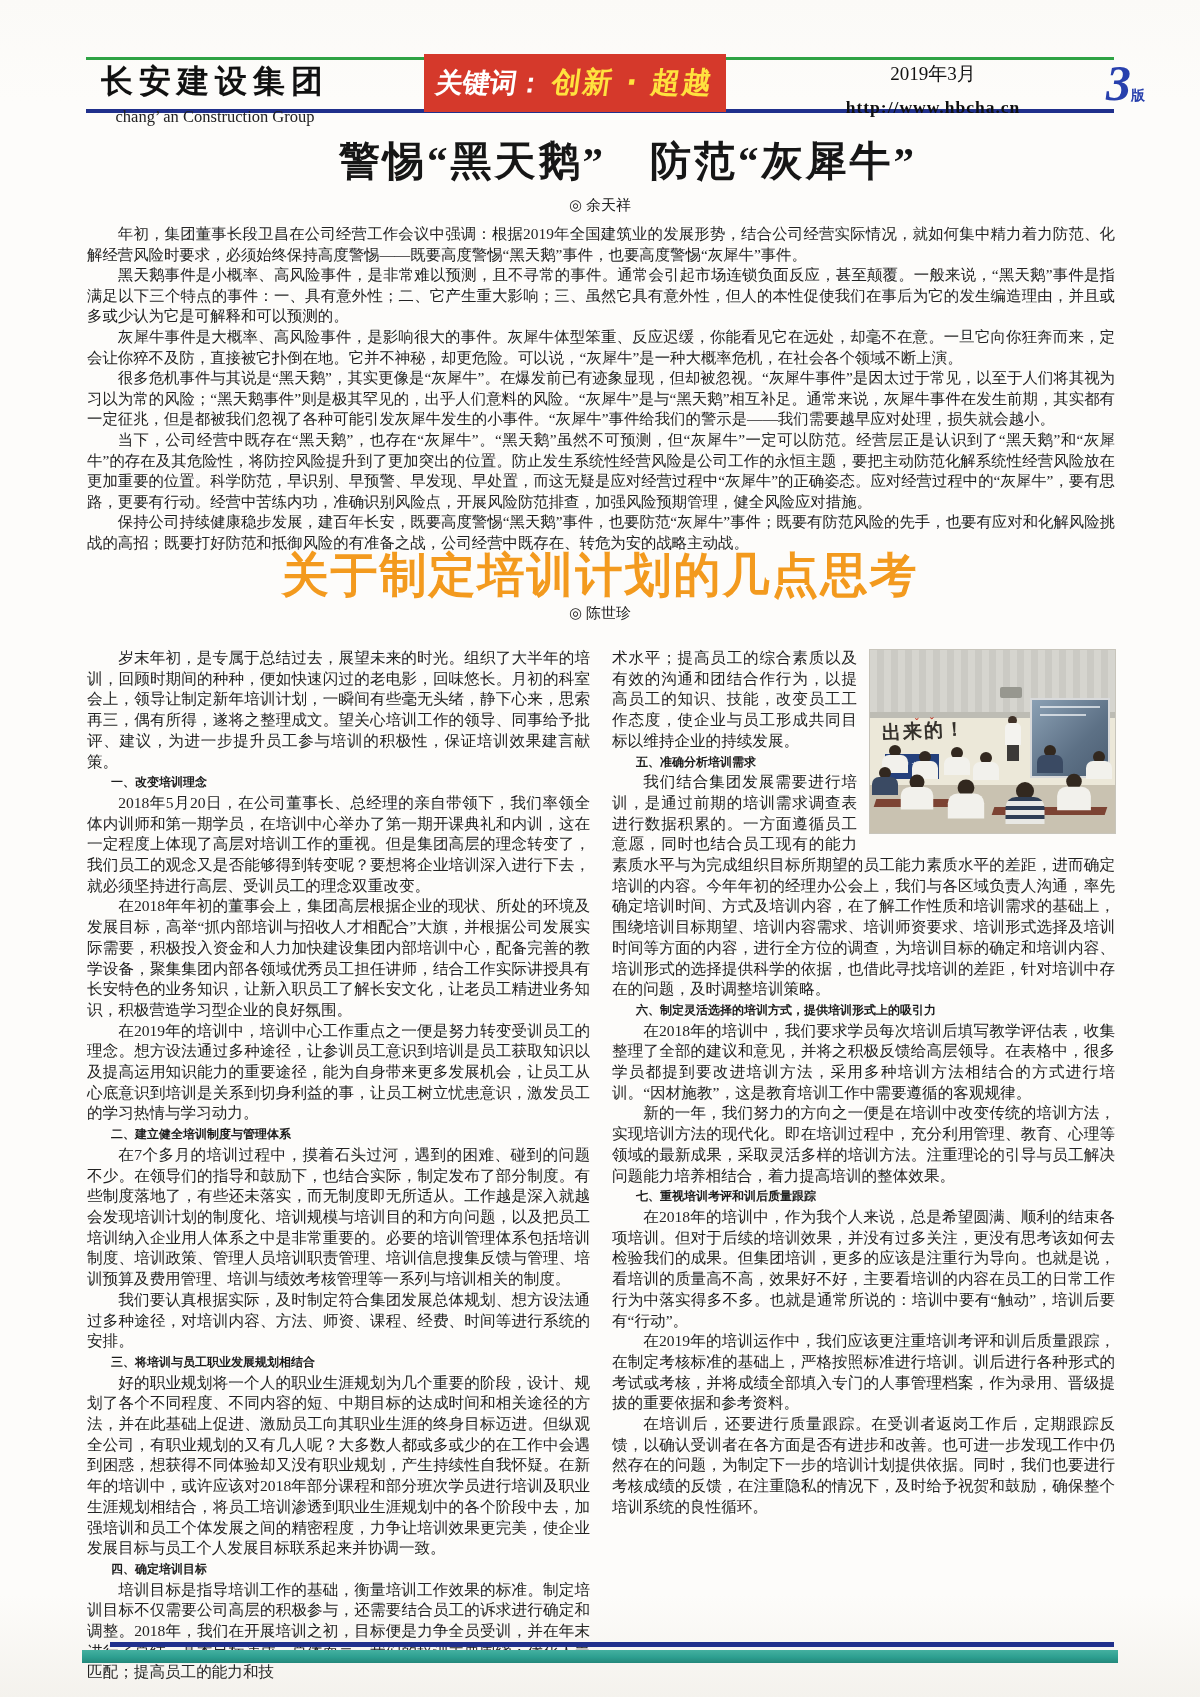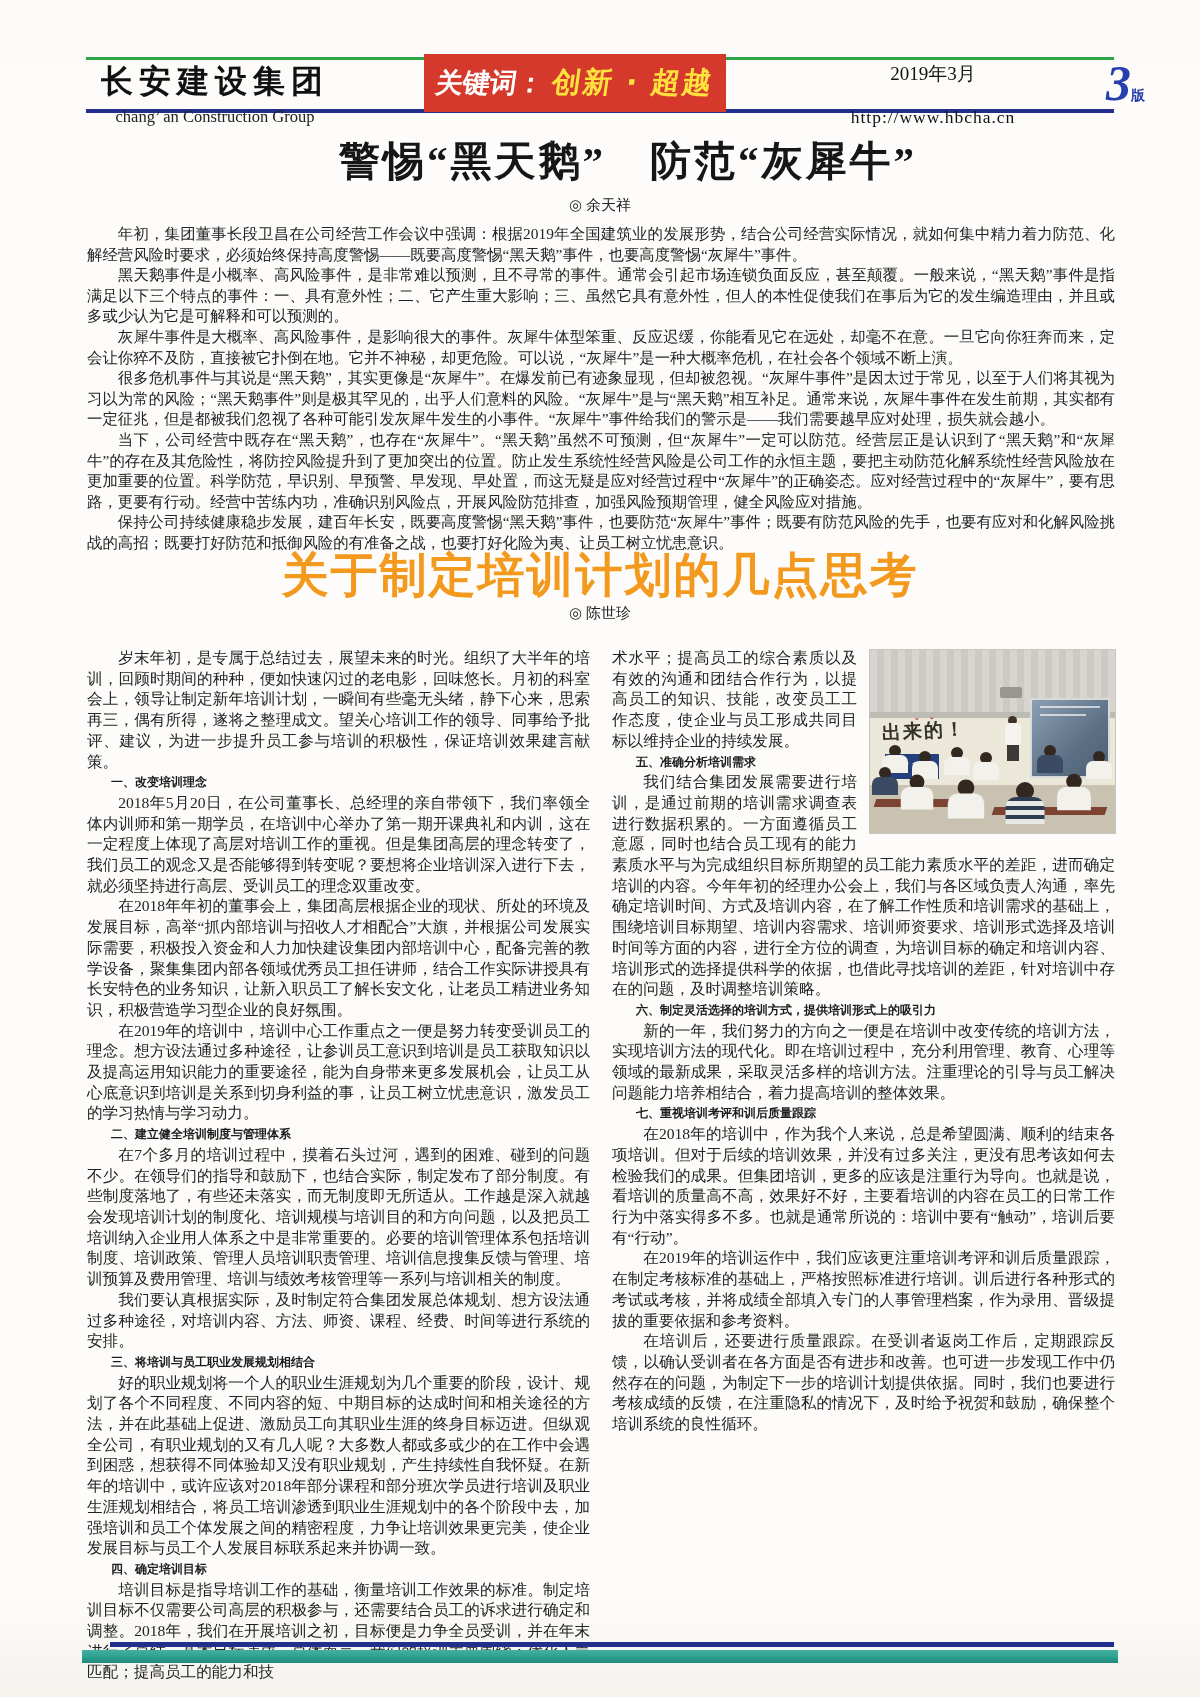--- a/index.html
+++ b/index.html
@@ -14,21 +14,21 @@
   .brand-cn{font-size:32px;font-weight:bold;letter-spacing:6px;font-family:"DejaVu Sans","Liberation Sans",sans-serif;color:#111;}
   .brand-en{font-size:16.5px;margin-top:3px;color:#222;}
   .kw{position:absolute;left:424px;top:54px;width:302px;height:58px;background:#d5392b;z-index:2;
       display:flex;align-items:center;justify-content:center;gap:8px;
       font-family:"DejaVu Sans","Liberation Sans",sans-serif;font-weight:bold;transform-origin:center;}
   .kw-inner{transform:skewX(-8deg);display:flex;align-items:center;gap:8px;}
   .kw-label{color:#ffffff;font-size:27px;}
   .kw-text{color:#ffe23e;font-size:29px;letter-spacing:2px;}
   .dateline{position:absolute;left:810px;top:61px;width:246px;text-align:center;}
   .date{font-size:19px;color:#111;}
-  .url{font-size:17.5px;font-weight:normal;letter-spacing:1px;margin-top:20px;color:#111;}
+  .url{font-size:17.5px;font-weight:bold;letter-spacing:1px;margin-top:10px;color:#111;}
   .pageno{position:absolute;left:1106px;top:58px;color:#2840ad;white-space:nowrap;}
   .pageno-num{font-size:50px;font-style:italic;font-weight:bold;line-height:1;}
   .pageno-suffix{font-size:14px;font-weight:bold;}
 
   
   .a1-title{position:absolute;left:0;top:134px;width:100%;text-align:center;
             font-size:41px;font-weight:bold;letter-spacing:3px;color:#161616;padding-left:28px;}
   .a1-author{position:absolute;left:0;top:196px;width:100%;text-align:center;font-size:15px;color:#222;}
   .a1-body{position:absolute;left:87px;top:224px;width:1028px;font-size:15.4px;line-height:20.6px;
            text-align:justify;color:#232323;}
@@ -111,21 +111,21 @@
   </div>
 
   <div class="a1-title">警惕“黑天鹅”　防范“灰犀牛”</div>
   <div class="a1-author">◎ 余天祥</div>
   <div class="a1-body">
     <p>年初，集团董事长段卫昌在公司经营工作会议中强调：根据2019年全国建筑业的发展形势，结合公司经营实际情况，就如何集中精力着力防范、化解经营风险时要求，必须始终保持高度警惕——既要高度警惕“黑天鹅”事件，也要高度警惕“灰犀牛”事件。</p>
     <p>黑天鹅事件是小概率、高风险事件，是非常难以预测，且不寻常的事件。通常会引起市场连锁负面反应，甚至颠覆。一般来说，“黑天鹅”事件是指满足以下三个特点的事件：一、具有意外性；二、它产生重大影响；三、虽然它具有意外性，但人的本性促使我们在事后为它的发生编造理由，并且或多或少认为它是可解释和可以预测的。</p>
     <p>灰犀牛事件是大概率、高风险事件，是影响很大的事件。灰犀牛体型笨重、反应迟缓，你能看见它在远处，却毫不在意。一旦它向你狂奔而来，定会让你猝不及防，直接被它扑倒在地。它并不神秘，却更危险。可以说，“灰犀牛”是一种大概率危机，在社会各个领域不断上演。</p>
     <p>很多危机事件与其说是“黑天鹅”，其实更像是“灰犀牛”。在爆发前已有迹象显现，但却被忽视。“灰犀牛事件”是因太过于常见，以至于人们将其视为习以为常的风险；“黑天鹅事件”则是极其罕见的，出乎人们意料的风险。“灰犀牛”是与“黑天鹅”相互补足。通常来说，灰犀牛事件在发生前期，其实都有一定征兆，但是都被我们忽视了各种可能引发灰犀牛发生的小事件。“灰犀牛”事件给我们的警示是——我们需要越早应对处理，损失就会越小。</p>
     <p>当下，公司经营中既存在“黑天鹅”，也存在“灰犀牛”。“黑天鹅”虽然不可预测，但“灰犀牛”一定可以防范。经营层正是认识到了“黑天鹅”和“灰犀牛”的存在及其危险性，将防控风险提升到了更加突出的位置。防止发生系统性经营风险是公司工作的永恒主题，要把主动防范化解系统性经营风险放在更加重要的位置。科学防范，早识别、早预警、早发现、早处置，而这无疑是应对经营过程中“灰犀牛”的正确姿态。应对经营过程中的“灰犀牛”，要有思路，更要有行动。经营中苦练内功，准确识别风险点，开展风险防范排查，加强风险预期管理，健全风险应对措施。</p>
-    <p>保持公司持续健康稳步发展，建百年长安，既要高度警惕“黑天鹅”事件，也要防范“灰犀牛”事件；既要有防范风险的先手，也要有应对和化解风险挑战的高招；既要打好防范和抵御风险的有准备之战，也要打好化险为夷、让员工树立忧患意识。</p>
+    <p>保持公司持续健康稳步发展，建百年长安，既要高度警惕“黑天鹅”事件，也要防范“灰犀牛”事件；既要有防范风险的先手，也要有应对和化解风险挑战的高招；既要打好防范和抵御风险的有准备之战，公司经营中既存在、转危为安的战略主动战。</p>
   </div>
 
   <div class="a2-title">关于制定培训计划的几点思考</div>
   <div class="a2-author">◎ 陈世珍</div>
 
   <div class="a2-cols">
     <div class="col">
       <p>岁末年初，是专属于总结过去，展望未来的时光。组织了大半年的培训，回顾时期间的种种，便如快速闪过的老电影，回味悠长。月初的科室会上，领导让制定新年培训计划，一瞬间有些毫无头绪，静下心来，思索再三，偶有所得，遂将之整理成文。望关心培训工作的领导、同事给予批评、建议，为进一步提升员工参与培训的积极性，保证培训效果建言献策。</p>
       <h3>一、改变培训理念</h3>
       <p>2018年5月20日，在公司董事长、总经理的亲自带领下，我们率领全体内训师和第一期学员，在培训中心举办了第一期开课典礼和内训，这在一定程度上体现了高层对培训工作的重视。但是集团高层的理念转变了，我们员工的观念又是否能够得到转变呢？要想将企业培训深入进行下去，就必须坚持进行高层、受训员工的理念双重改变。</p>
@@ -208,20 +208,21 @@
         <div class="person" style="left:88%;top:55%;">
             <div class="head"></div>
             <div class="torso"></div>
           </div>
       </div>
 
       <p class="cont">术水平；提高员工的综合素质以及有效的沟通和团结合作行为，以提高员工的知识、技能，改变员工工作态度，使企业与员工形成共同目标以维持企业的持续发展。</p>
       <h3>五、准确分析培训需求</h3>
       <p>我们结合集团发展需要进行培训，是通过前期的培训需求调查表进行数据积累的。一方面遵循员工意愿，同时也结合员工现有的能力素质水平与为完成组织目标所期望的员工能力素质水平的差距，进而确定培训的内容。今年年初的经理办公会上，我们与各区域负责人沟通，率先确定培训时间、方式及培训内容，在了解工作性质和培训需求的基础上，围绕培训目标期望、培训内容需求、培训师资要求、培训形式选择及培训时间等方面的内容，进行全方位的调查，为培训目标的确定和培训内容、培训形式的选择提供科学的依据，也借此寻找培训的差距，针对培训中存在的问题，及时调整培训策略。</p>
       <h3>六、制定灵活选择的培训方式，提供培训形式上的吸引力</h3>
+      <p>在2018年的培训中，我们要求学员每次培训后填写教学评估表，收集整理了全部的建议和意见，并将之积极反馈给高层领导。在表格中，很多学员都提到要改进培训方法，采用多种培训方法相结合的方式进行培训。“因材施教”，这是教育培训工作中需要遵循的客观规律。</p>
       <p>新的一年，我们努力的方向之一便是在培训中改变传统的培训方法，实现培训方法的现代化。即在培训过程中，充分利用管理、教育、心理等领域的最新成果，采取灵活多样的培训方法。注重理论的引导与员工解决问题能力培养相结合，着力提高培训的整体效果。</p>
       <h3>七、重视培训考评和训后质量跟踪</h3>
       <p>在2018年的培训中，作为我个人来说，总是希望圆满、顺利的结束各项培训。但对于后续的培训效果，并没有过多关注，更没有思考该如何去检验我们的成果。但集团培训，更多的应该是注重行为导向。也就是说，看培训的质量高不高，效果好不好，主要看培训的内容在员工的日常工作行为中落实得多不多。也就是通常所说的：培训中要有“触动”，培训后要有“行动”。</p>
       <p>在2019年的培训运作中，我们应该更注重培训考评和训后质量跟踪，在制定考核标准的基础上，严格按照标准进行培训。训后进行各种形式的考试或考核，并将成绩全部填入专门的人事管理档案，作为录用、晋级提拔的重要依据和参考资料。</p>
       <p>在培训后，还要进行质量跟踪。在受训者返岗工作后，定期跟踪反馈，以确认受训者在各方面是否有进步和改善。也可进一步发现工作中仍然存在的问题，为制定下一步的培训计划提供依据。同时，我们也要进行考核成绩的反馈，在注重隐私的情况下，及时给予祝贺和鼓励，确保整个培训系统的良性循环。</p>
     </div>
   </div>
 
   <div class="foot-navy"></div>
   <div class="foot-teal"></div>

